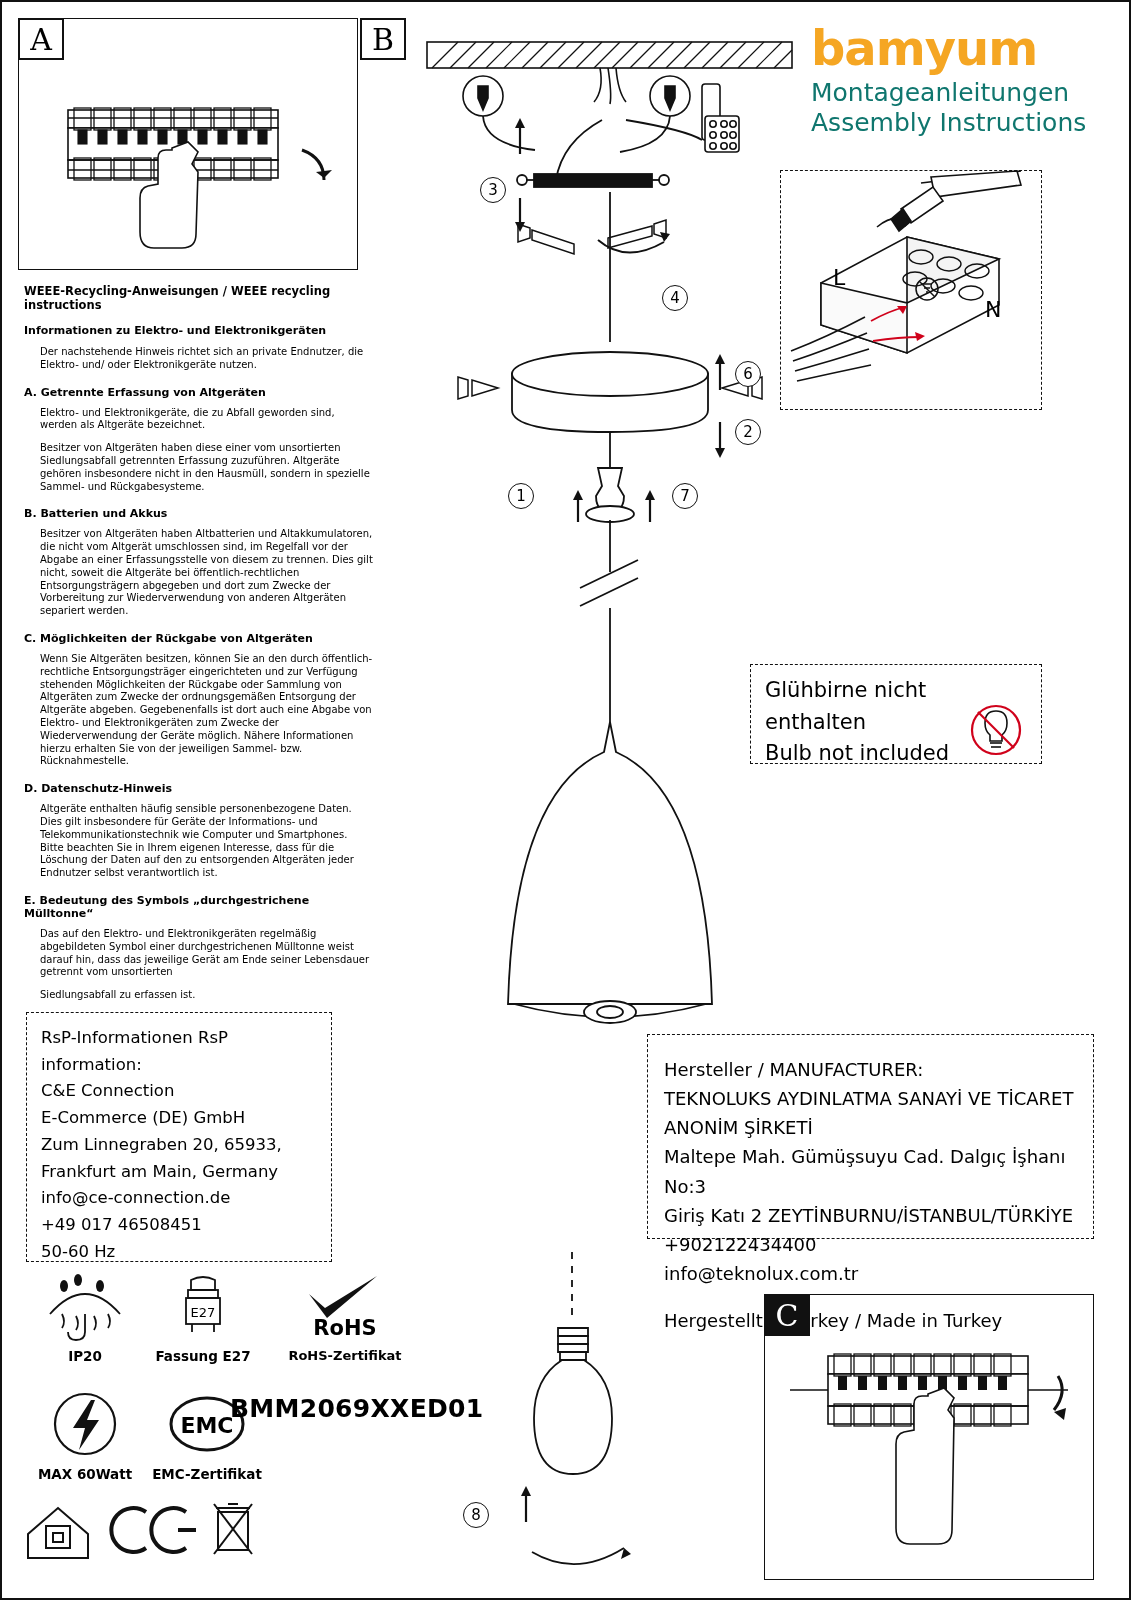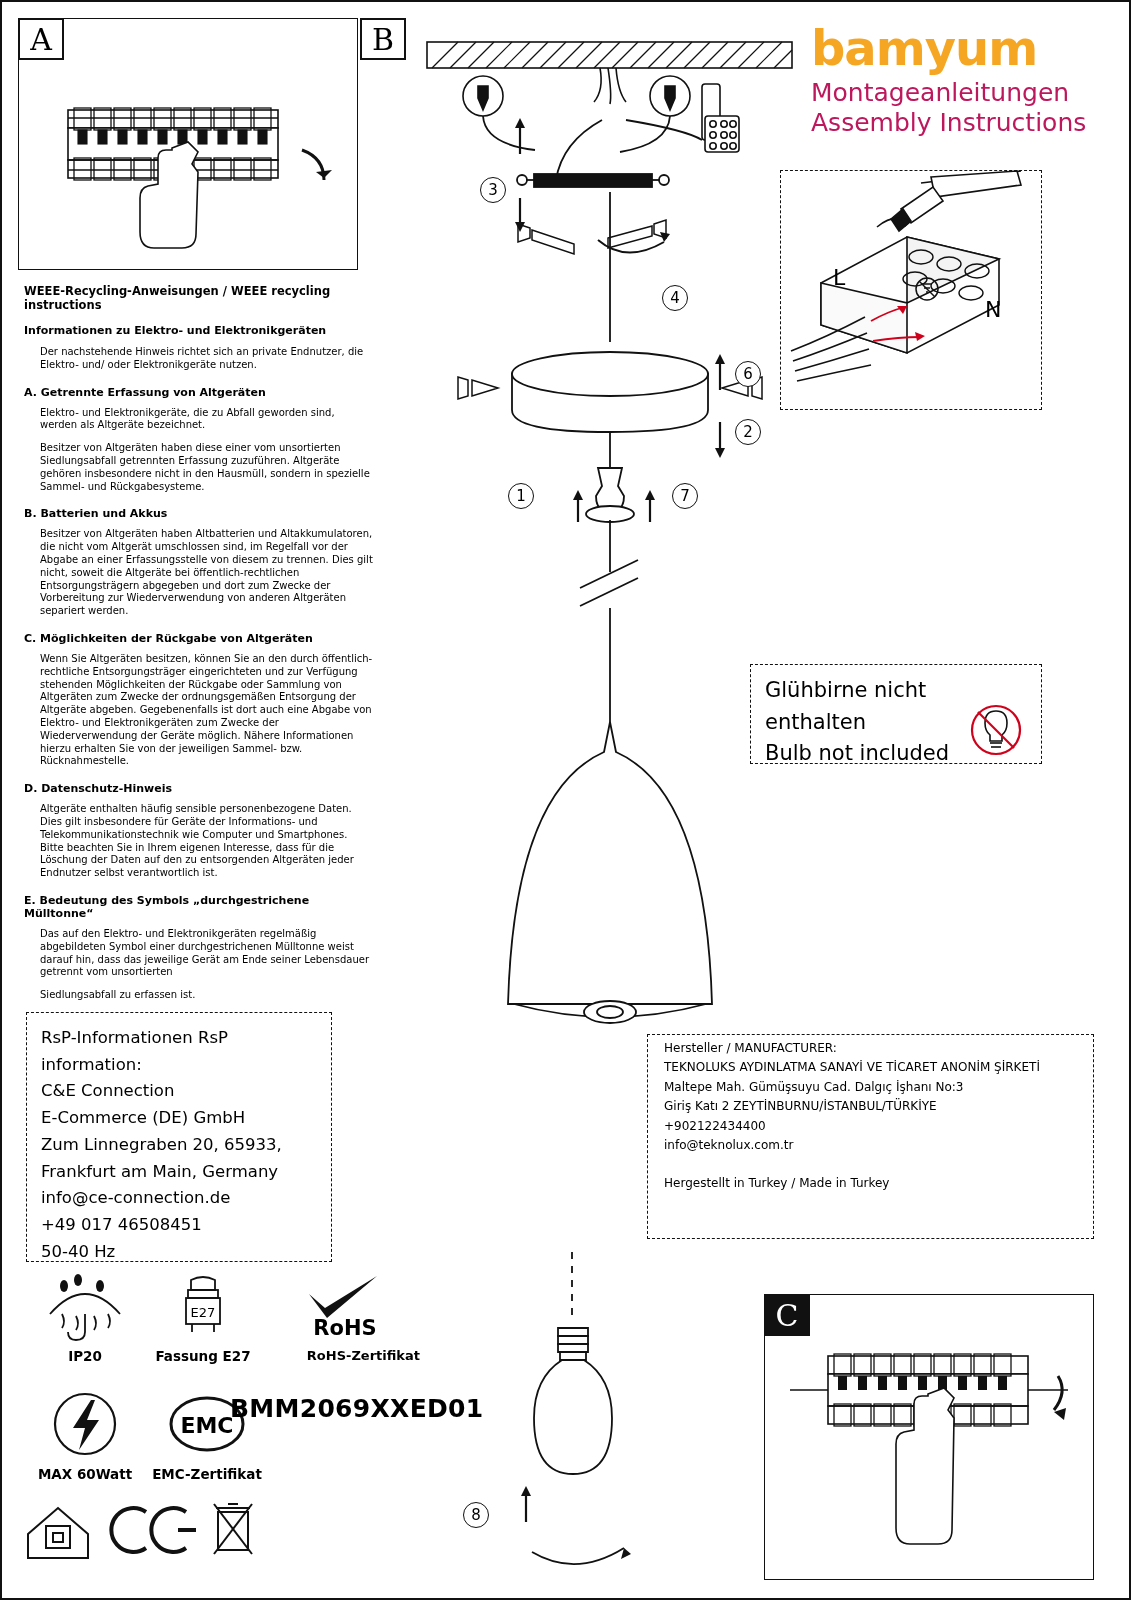--- a/index.html
+++ b/index.html
@@ -34,58 +34,58 @@
   
   .brand {
     position: absolute; right: 18px; top: 22px; width: 300px; 
   }
   .brand .word {
     font-family: "DejaVu Sans", sans-serif;
     font-weight: bold; font-size: 48px; letter-spacing: -1px;
     color: #F5A623; line-height: 1;
   }
   .brand .t1, .brand .t2 {
-    font-size: 25px; line-height: 1.18; color: #be185d;
+    font-size: 25px; line-height: 1.18; color: #0f766e;
   }
   .brand .t1 { margin-top: 6px; }
 
   
   .weee {
     position: absolute; left: 22px; top: 282px; width: 350px;
   }
   .weee h1 { font-size: 11.5px; font-weight: bold; margin: 0 0 12px 0; }
   .weee h2 { font-size: 11px; font-weight: bold; margin: 0 0 9px 0; }
   .weee h3 { font-size: 11px; font-weight: bold; margin: 14px 0 8px 0; }
   .weee p  { font-size: 10px; margin: 0 0 10px 16px; line-height: 1.28; }
 
   
   .rsp {
     position: absolute; left: 24px; top: 1010px; width: 306px; height: 250px;
     padding: 12px 14px;
     font-size: 16.5px; line-height: 1.62;
   }
   .manu {
     position: absolute; left: 645px; top: 1032px; width: 447px; height: 205px;
-    padding: 4px 16px;
-    font-size: 12px; line-height: 1.62;
+    padding: 20px 16px;
+    font-size: 18px; line-height: 1.62;
   }
   .manu .sep { height: 18px; }
 
   .bulbnote {
     position: absolute; left: 748px; top: 662px; width: 292px; height: 100px;
     padding: 10px 14px 0 14px;
     font-size: 21px; line-height: 1.5;
   }
   .bulbnote .nob { position: absolute; right: 16px; bottom: 8px; }
 
   
   .icons { position: absolute; left: 18px; top: 1272px; width: 400px; }
   .icon-cell { position: absolute; text-align: center; }
   .icon-cap { font-size: 13.5px; font-weight: bold; margin-top: 8px; }
-  .icon-cap.sm { font-size: 13px; text-align: right; }
+  .icon-cap.sm { font-size: 13px; }
 
   .model-no {
     position: absolute; left: 228px; top: 1392px;
     font-size: 25px; font-weight: bold; letter-spacing: .3px;
   }
 
   .certrow { position: absolute; left: 18px; top: 1488px; width: 260px; height: 80px; }
 
   
   .cnum {
@@ -409,21 +409,21 @@
   </div>
 
   <div class="rsp dash">
     <div>RsP-Informationen RsP information:</div>
     <div>C&amp;E Connection</div>
     <div>E-Commerce (DE) GmbH</div>
     <div>Zum Linnegraben 20, 65933,</div>
     <div>Frankfurt am Main, Germany</div>
     <div>info@ce-connection.de</div>
     <div>+49 017 46508451</div>
-    <div>50-40 Hz</div>
+    <div>50-60 Hz</div>
   </div>
 
   <div class="manu dash">
     <div>Hersteller / MANUFACTURER:</div>
     <div>TEKNOLUKS AYDINLATMA SANAYİ VE TİCARET ANONİM ŞİRKETİ</div>
     <div>Maltepe Mah. Gümüşsuyu Cad. Dalgıç İşhanı No:3</div>
     <div>Giriş Katı 2 ZEYTİNBURNU/İSTANBUL/TÜRKİYE</div>
     <div>+902122434400</div>
     <div>info@teknolux.com.tr</div>
     <div class="sep"></div>

